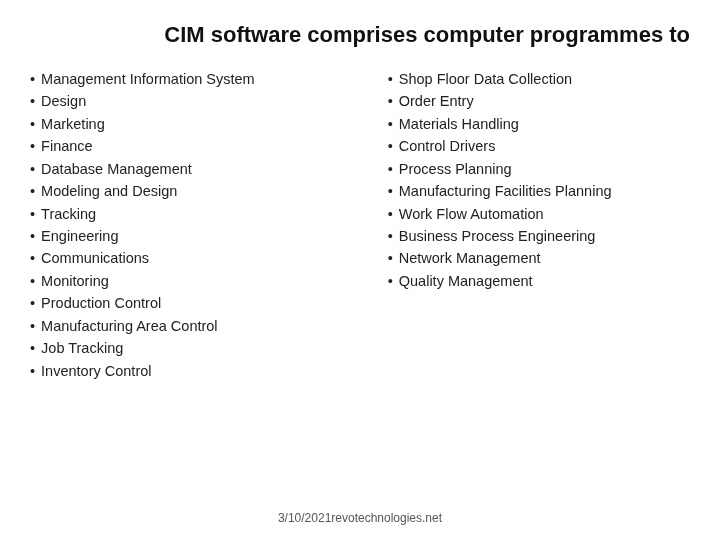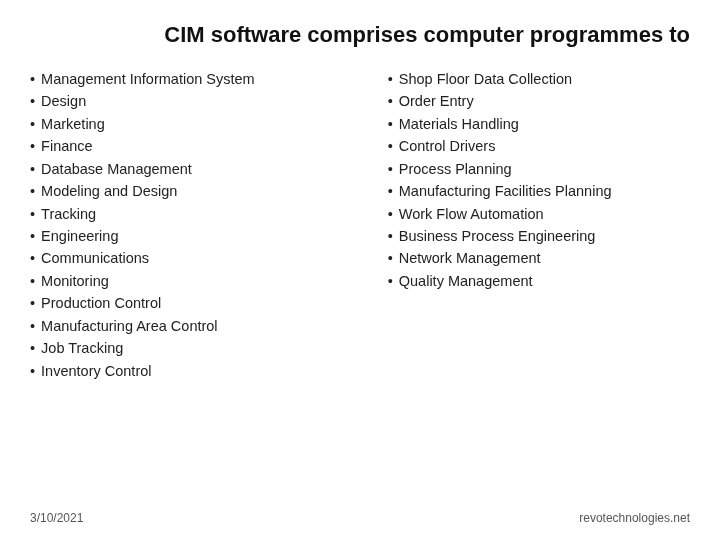--- a/index.html
+++ b/index.html
@@ -68,21 +68,21 @@
       font-size: 14.5px;
       flex-shrink: 0;
     }
 
     .bullet-item .item-text {
       flex: 1;
     }
 
     .footer {
       display: flex;
-      justify-content: space-between;
+      justify-content: center;
       align-items: flex-end;
       margin-top: 8px;
       font-size: 12px;
       color: #555;
     }
   </style>
 </head>
 <body>
 
 <div class="slide">

